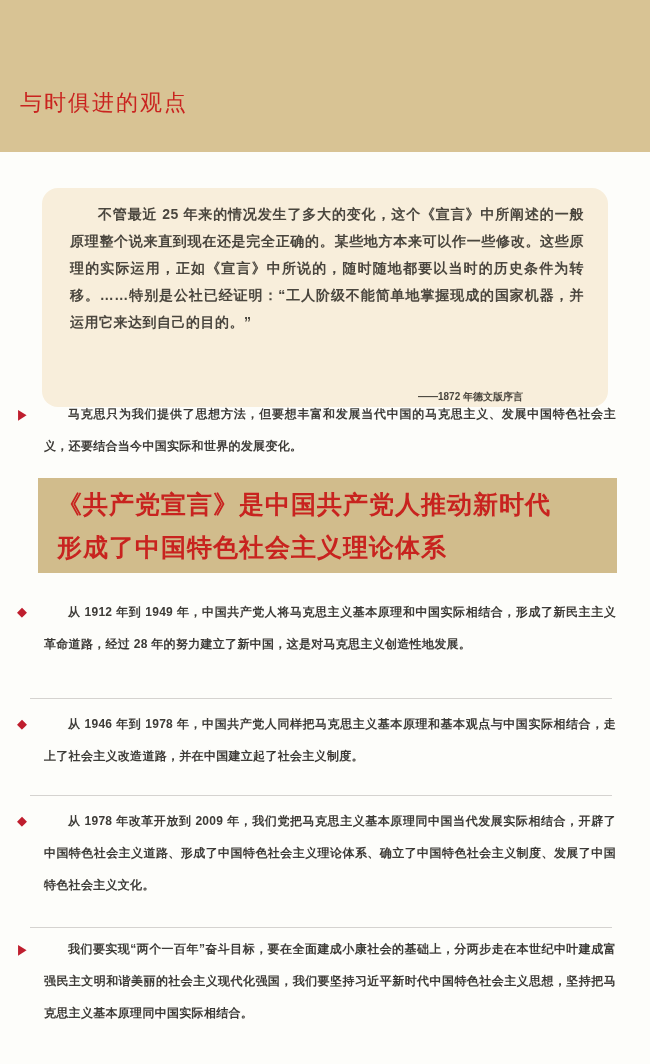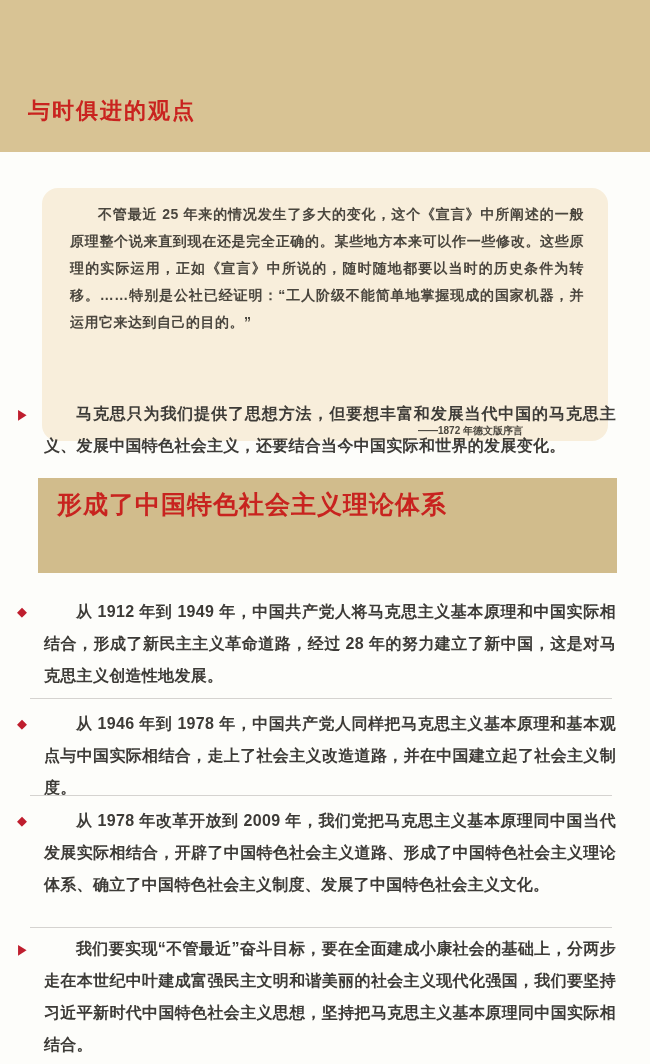--- a/index.html
+++ b/index.html
@@ -4,41 +4,41 @@
 <style>
   html,body{margin:0;padding:0;background:#ffffff;}
   .page{
     position:relative;width:650px;height:1064px;overflow:hidden;
     background:#fdfdfa;
     font-family:"Liberation Sans","DejaVu Sans",sans-serif;
   }
   
   .band{position:absolute;left:0;top:0;width:650px;height:152px;background:#d8c394;}
   .band h1{
-    position:absolute;left:20px;top:88px;margin:8px;
-    font-size:22px;font-weight:bold;color:#c9231f;letter-spacing:2px;white-space:nowrap;
+    position:absolute;left:20px;top:88px;margin:0;
+    font-size:22px;font-weight:normal;color:#c9231f;letter-spacing:2px;white-space:nowrap;
   }
   
   .quote-box{
-    position:absolute;left:42px;top:188px;width:566px;height:253px;
+    position:absolute;left:42px;top:188px;width:566px;height:219px;
     background:#f8eedb;border-radius:16px;
   }
   .quote-text{
     margin:0;padding:13px 24px 0 28px;
     font-size:14px;line-height:27px;font-weight:bold;color:#4a463e;
     text-indent:2em;letter-spacing:.5px;text-align:justify;
   }
   .attribution{
     position:absolute;right:85px;bottom:3px;
     font-size:10px;font-weight:bold;color:#4a463e;white-space:nowrap;
   }
   
   .point{position:absolute;left:44px;width:572px;}
   .point p{
-    margin:0;font-size:16px;line-height:32px;font-weight:bold;color:#3d3b37;
+    margin:0;font-size:12px;line-height:32px;font-weight:bold;color:#3d3b37;
     text-indent:2em;text-align:justify;letter-spacing:.3px;
   }
   .bullet{position:absolute;left:-27px;top:9px;font-size:13px;color:#bf1e2e;line-height:1;}
   .bullet.tri{font-size:14px;transform:scaleX(.8);}
   .intro{top:398px;}
   .t1{top:596px;}
   .t2{top:708px;}
   .t3{top:805px;}
   .closing{top:933px;}
   
@@ -69,20 +69,21 @@
     <p class="quote-text">不管最近 25 年来的情况发生了多大的变化，这个《宣言》中所阐述的一般原理整个说来直到现在还是完全正确的。某些地方本来可以作一些修改。这些原理的实际运用，正如《宣言》中所说的，随时随地都要以当时的历史条件为转移。……特别是公社已经证明：“工人阶级不能简单地掌握现成的国家机器，并运用它来达到自己的目的。”</p>
     <div class="attribution">——1872 年德文版序言</div>
   </section>
 
   <div class="point intro">
     <span class="bullet tri">▶</span>
     <p>马克思只为我们提供了思想方法，但要想丰富和发展当代中国的马克思主义、发展中国特色社会主义，还要结合当今中国实际和世界的发展变化。</p>
   </div>
 
   <section class="banner">
+    <div>《共产党宣言》是中国共产党人推动新时代</div>
     <div>形成了中国特色社会主义理论体系</div>
   </section>
 
   <div class="point t1">
     <span class="bullet">◆</span>
     <p>从 1912 年到 1949 年，中国共产党人将马克思主义基本原理和中国实际相结合，形成了新民主主义革命道路，经过 28 年的努力建立了新中国，这是对马克思主义创造性地发展。</p>
   </div>
 
   <div class="sep sep1"></div>
 
@@ -95,16 +96,16 @@
 
   <div class="point t3">
     <span class="bullet">◆</span>
     <p>从 1978 年改革开放到 2009 年，我们党把马克思主义基本原理同中国当代发展实际相结合，开辟了中国特色社会主义道路、形成了中国特色社会主义理论体系、确立了中国特色社会主义制度、发展了中国特色社会主义文化。</p>
   </div>
 
   <div class="sep sep3"></div>
 
   <div class="point closing">
     <span class="bullet tri">▶</span>
-    <p>我们要实现“不管最近”奋斗目标，要在全面建成小康社会的基础上，分两步走在本世纪中叶建成富强民主文明和谐美丽的社会主义现代化强国，我们要坚持习近平新时代中国特色社会主义思想，坚持把马克思主义基本原理同中国实际相结合。</p>
+    <p>我们要实现“两个一百年”奋斗目标，要在全面建成小康社会的基础上，分两步走在本世纪中叶建成富强民主文明和谐美丽的社会主义现代化强国，我们要坚持习近平新时代中国特色社会主义思想，坚持把马克思主义基本原理同中国实际相结合。</p>
   </div>
 
 </div>
 
 </body></html>

